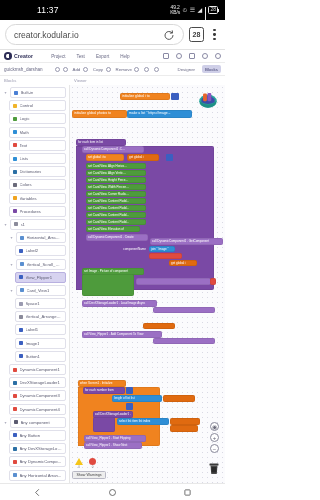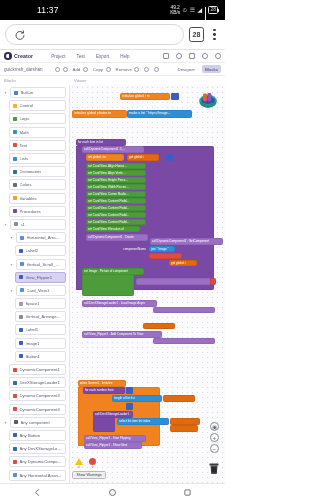--- a/index.html
+++ b/index.html
@@ -163,20 +163,21 @@
         <i></i>
         <i></i>
         <i></i>
       </span>
     <span class="sb-batt"><span>28</span></span>
   </div>
 </div>
 
 <div class="browserbar">
   <div class="urlbox">
+    <span class="url">creator.kodular.io</span>
     <svg class="reload" viewBox="0 0 24 24">
       <path d="M18 7.5A8 8 0 1 0 20 13" fill="none" stroke="#555" stroke-width="2" stroke-linecap="round"></path>
       <path d="M18.5 3.5 L19 8 L14.6 8.2" fill="none" stroke="#555" stroke-width="2" stroke-linecap="round" stroke-linejoin="round"></path>
     </svg>
   </div>
   <div class="tabcount">28</div>
   <div class="kebab">
       <i></i>
       <i></i>
       <i></i>

